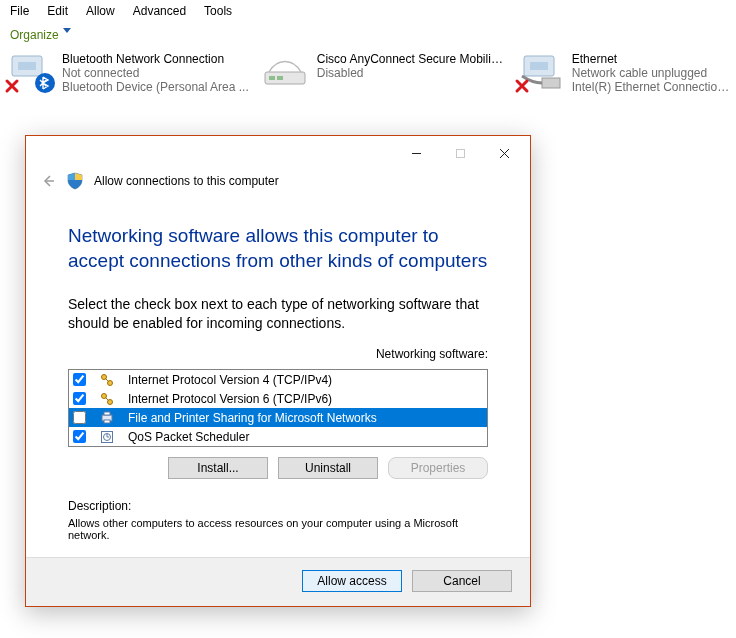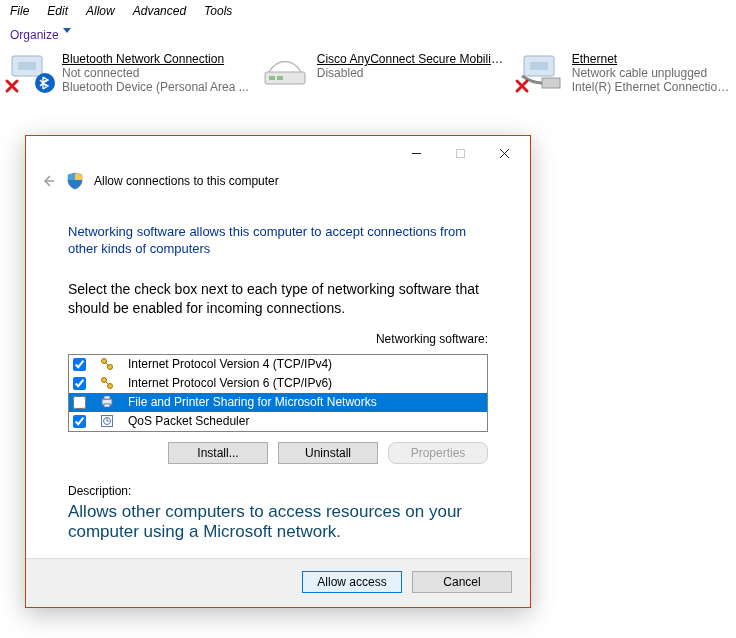--- a/index.html
+++ b/index.html
@@ -15,27 +15,26 @@
     position: relative;
   }
   .menubar {
     display: flex;
     gap: 2px;
     padding: 2px 2px;
   }
   .menubar span {
     padding: 2px 8px;
     cursor: default;
-    font-style: italic;
   }
   .toolbar {
     padding: 4px 6px 6px 6px;
   }
   .organize {
-    color: #4c1d95;
+    color: #4d7c0f;
     display: inline-flex;
     align-items: flex-start;
     gap: 4px;
     padding: 2px 4px;
   }
   .chev-down {
     width: 0; height: 0;
     border-left: 4px solid transparent;
     border-right: 4px solid transparent;
     border-top: 5px solid #1e5aa8;
@@ -59,21 +58,21 @@
   }
   .redx {
     position: absolute;
     left: 0;
     bottom: 0;
     width: 16px; height: 16px;
     color: #d9181d;
   }
   .redx svg { width: 16px; height: 16px; }
   .conn .texts { padding-top: 2px; min-width: 0; }
-  .conn .name { color: #000; white-space: nowrap; overflow: hidden; text-overflow: ellipsis; text-decoration: underline; }
+  .conn .name { color: #000; white-space: nowrap; overflow: hidden; text-overflow: ellipsis; }
   .conn .status { color: #6d6d6d; white-space: nowrap; }
   .conn .detail { color: #6d6d6d; white-space: nowrap; overflow: hidden; text-overflow: ellipsis; }
 
   
   .dialog {
     position: absolute;
     left: 25px;
     top: 135px;
     width: 506px;
     background: #fff;
@@ -106,21 +105,21 @@
     color: #9c9c9c;
   }
   .back-arrow svg { width: 16px; height: 16px; }
   .dlg-head .shield-icon { width: 18px; height: 18px; }
   .dlg-head .title { font-size: 12px; color: #000; }
   .dlg-body {
     padding: 28px 42px 16px 42px;
   }
   .heading {
     color: #003399;
-    font-size: 13px;
+    font-size: 19px;
     line-height: 1.3;
     margin-bottom: 22px;
   }
   .instr {
     font-size: 14px;
     color: #000;
     line-height: 1.35;
     margin-bottom: 14px;
   }
   .label { margin-bottom: 8px; text-align: right; }
@@ -162,21 +161,21 @@
     cursor: pointer;
   }
   button.btn:disabled {
     color: #9e9e9e;
     background: #efefef;
     border-color: #d0d0d0;
     cursor: default;
     border-radius: 8px;
   }
   .desc-label { margin-top: 6px; margin-bottom: 4px; }
-  .desc-text { color: #0c4a6e; font-size: 17px; }
+  .desc-text { color: #000000; font-size: 11px; }
   .dlg-footer {
     display: flex;
     justify-content: flex-end;
     gap: 10px;
     padding: 12px 18px 14px 18px;
     background: #f0f0f0;
     border-top: 1px solid #ddd;
     align-items: center;
   }
   button.btn.primary {

